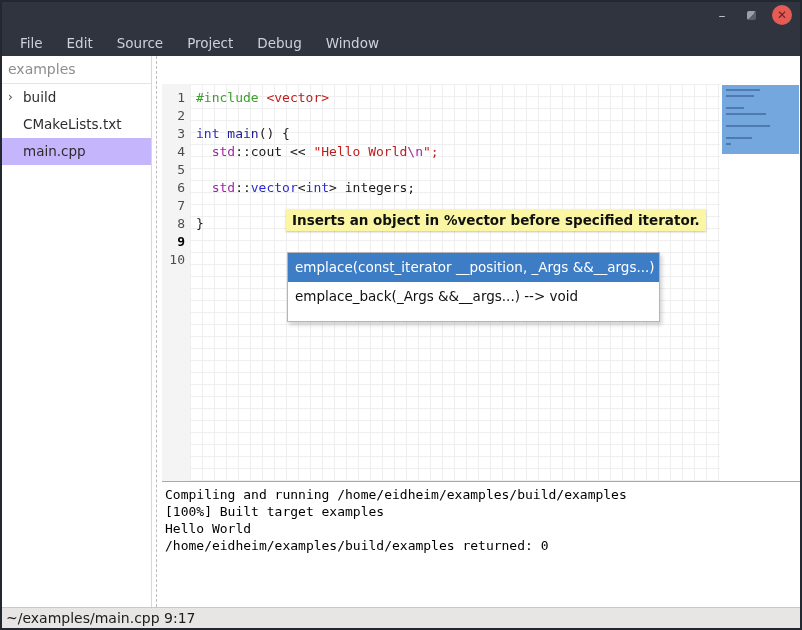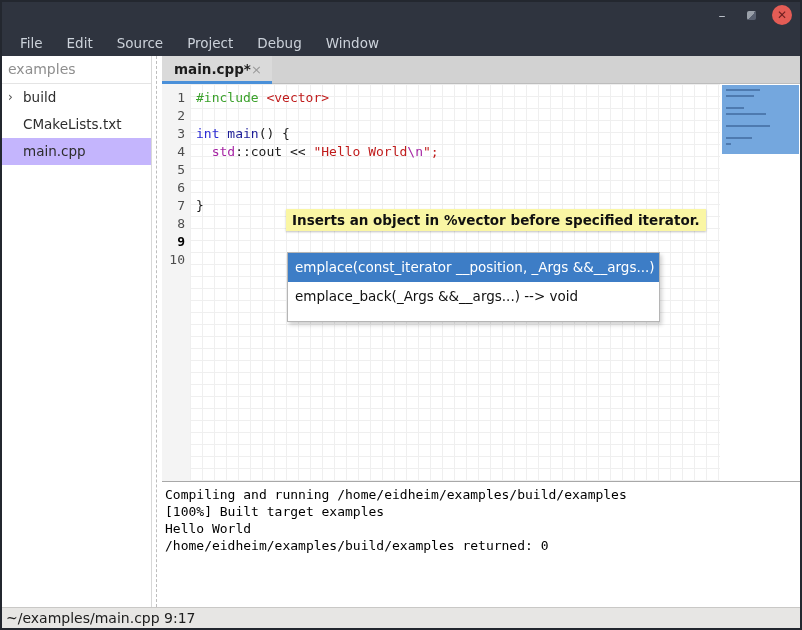--- a/index.html
+++ b/index.html
@@ -108,27 +108,20 @@
         <div class="tree-item">
           <span class="lbl">CMakeLists.txt</span>
         </div>
         <div class="tree-item selected">
           <span class="lbl">main.cpp</span>
         </div>
       </div>
   </div>
   <div class="pane-handle-v"></div>
 
-  <div class="tabbar">
-    <div class="tab">
-      <span class="tab-label">main.cpp*</span>
-      <span class="tab-close">×</span>
-      <div class="tab-underline"></div>
-    </div>
-  </div>
 
   <div class="editor">
     <div class="cur-line-bg"></div>
     <div class="gutter" id="gutter">
         <div class="line-num">1</div>
         <div class="line-num">2</div>
         <div class="line-num">3</div>
         <div class="line-num">4</div>
         <div class="line-num">5</div>
         <div class="line-num">6</div>
@@ -136,20 +129,21 @@
         <div class="line-num">8</div>
         <div class="line-num current">9</div>
         <div class="line-num">10</div>
       </div>
     <div class="code-area" id="code">
         <div class="code-line"><span class="tok-preprocessor">#include </span><span class="tok-string">&lt;vector&gt;</span></div>
         <div class="code-line"></div>
         <div class="code-line"><span class="tok-keyword">int</span><span> </span><span class="tok-function">main</span><span>() {</span></div>
         <div class="code-line"><span>  </span><span class="tok-namespace">std</span><span>::cout &lt;&lt; </span><span class="tok-string">"Hello World</span><span class="tok-escape">\n</span><span class="tok-string">";</span></div>
         <div class="code-line"></div>
+        <div class="code-line"><span>  </span><span class="tok-namespace">std</span><span>::</span><span class="tok-keyword">vector</span><span>&lt;</span><span class="tok-keyword">int</span><span>&gt; integers;</span></div>
         <div class="code-line"></div>
         <div class="code-line"><span>}</span></div>
       </div>
     <div class="minimap">
       <div class="minimap-view" id="minimap">
           <div class="mini-line" style="width: 34px;"></div>
           <div class="mini-line" style="width: 28px;"></div>
           <div class="mini-line" style="width: 0px; background: transparent;"></div>
           <div class="mini-line" style="width: 18px;"></div>
           <div class="mini-line" style="width: 40px;"></div>

